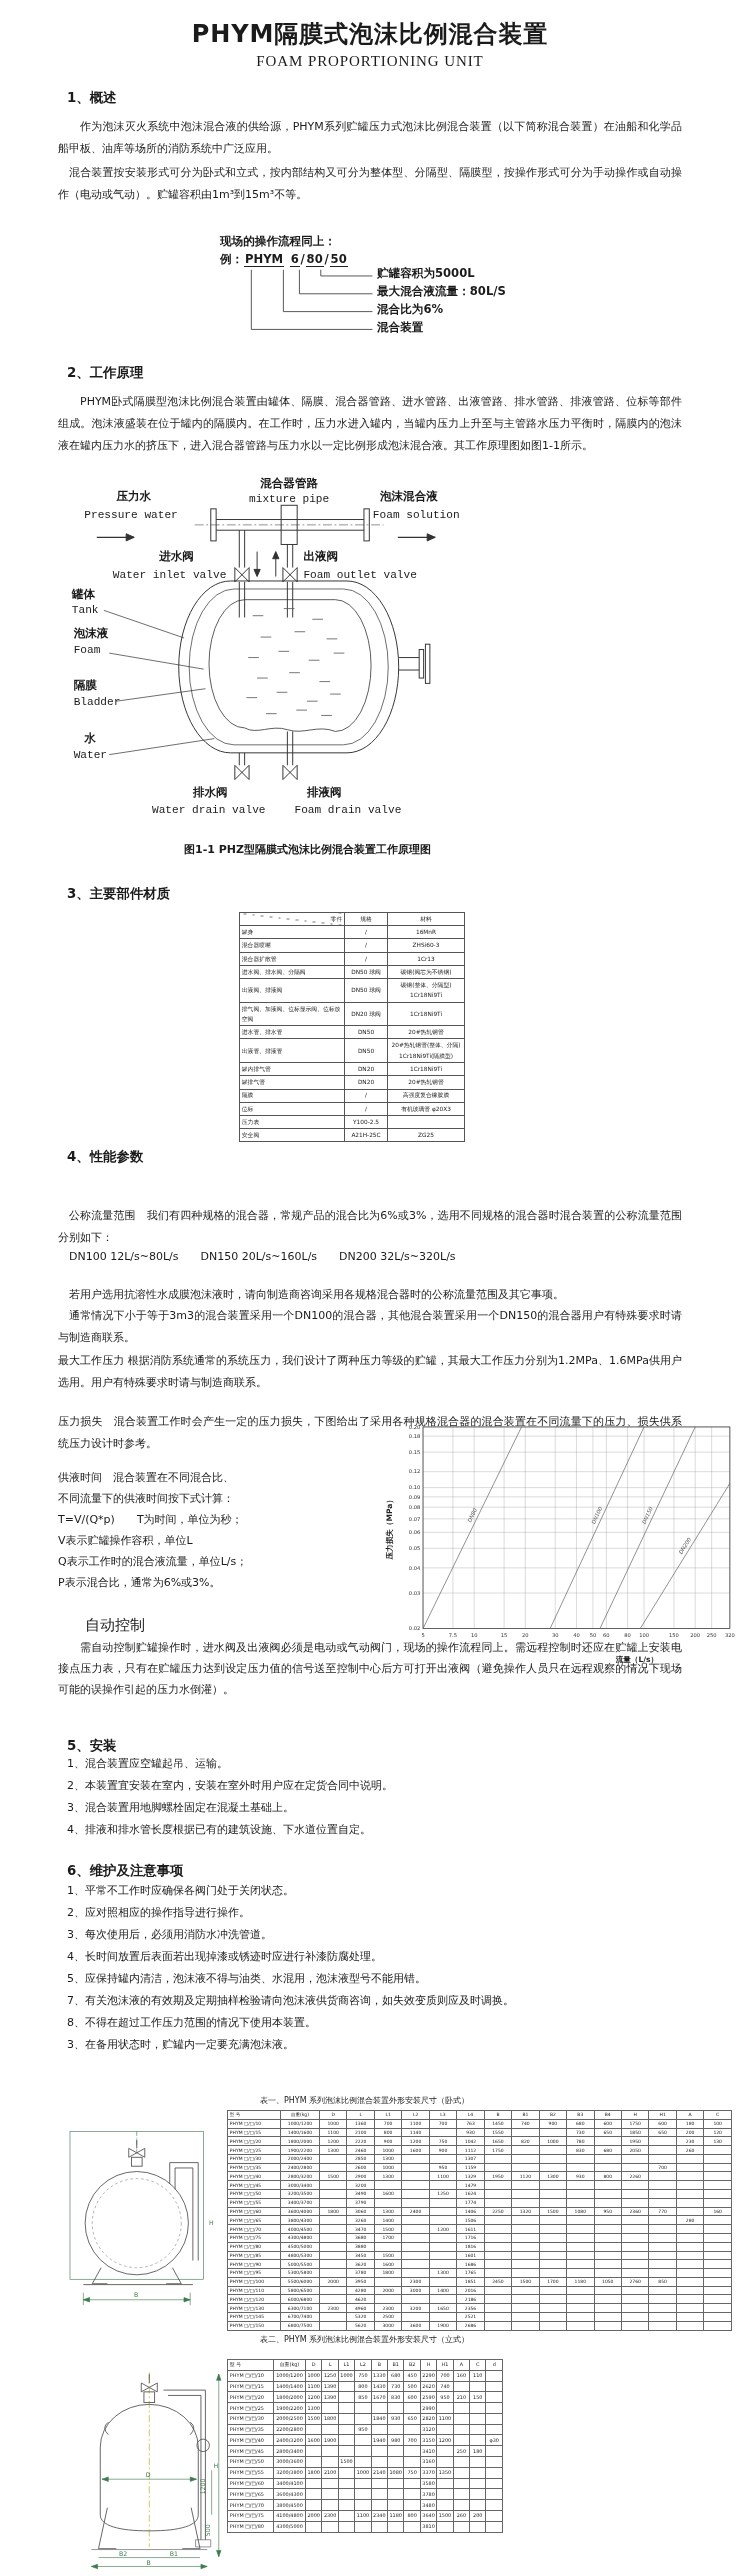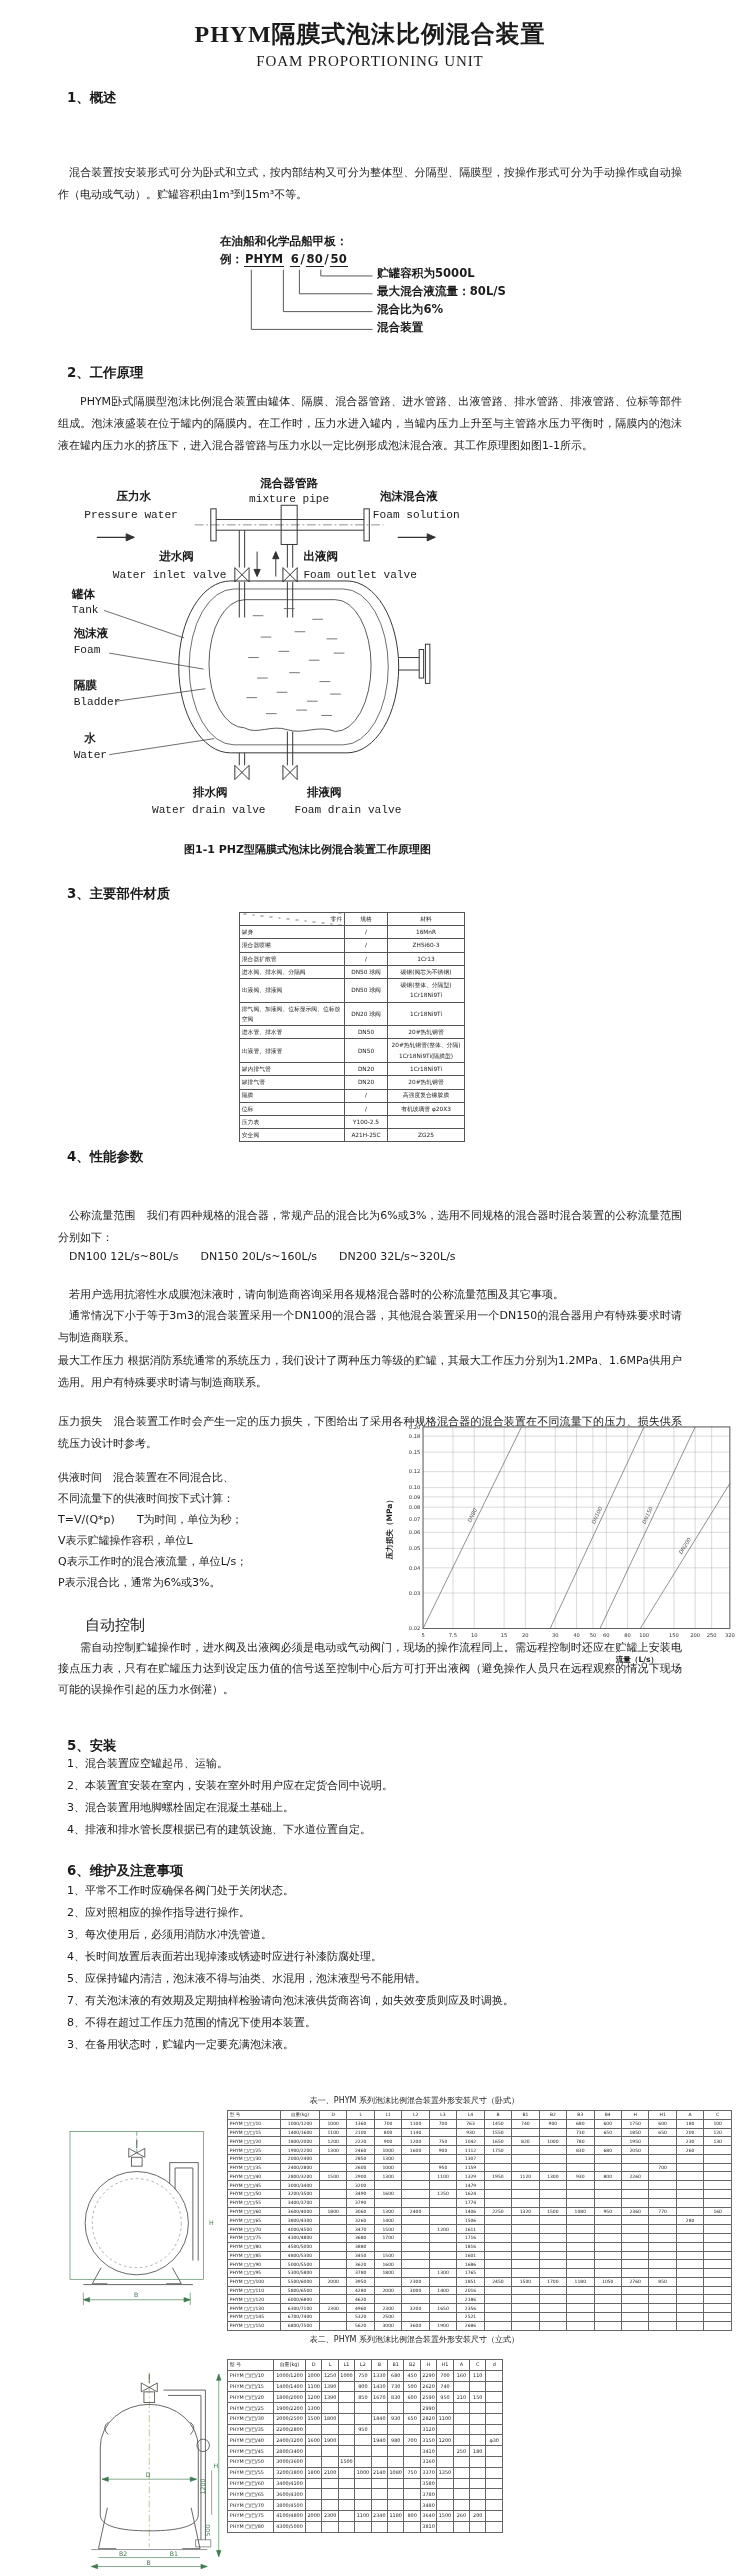--- a/index.html
+++ b/index.html
@@ -1,17 +1,17 @@
 <!DOCTYPE html>
 <html style="font-size:14.3px"><head>
 <meta charset="utf-8">
 <style>
   html,body{margin:0;padding:0;background:#e9e9e9;font-family:"DejaVu Sans",sans-serif;color:#1b1b1b;}
   #page{position:relative;width:740px;height:2576px;margin:0 auto;background:#ffffff;outline:0.9px solid #cfcfcf;overflow:hidden;}
-  .title{position:absolute;top:18px;left:0;width:740px;text-align:center;font-size:24px;font-weight:bold;letter-spacing:0.9px;font-family:Liberation Serif, serif;}
+  .title{position:absolute;top:18px;left:0;width:740px;text-align:center;font-size:24px;font-weight:bold;letter-spacing:0.9px;}
   .subtitle{position:absolute;top:53px;left:0;width:740px;text-align:center;font-size:15px;font-family:Liberation Serif, serif;letter-spacing:0.9px;}
   .hd{position:absolute;left:67px;font-size:13.4px;font-weight:bold;}
   .para{position:absolute;left:58px;width:624px;font-size:11px;line-height:22px;text-align:justify;}
   .ind2{text-indent:2em;}
   .ind1{text-indent:1em;}
   .caption{position:absolute;left:58px;width:499px;text-align:center;font-size:11px;font-weight:bold;}
   .doc-list{position:absolute;left:67px;width:615px;font-size:11px;}
   .doc-line{line-height:22px;}
   
   #model-block{position:absolute;left:205px;top:234px;width:383px;height:116px;font-size:11.6px;font-weight:600;}
@@ -30,21 +30,21 @@
   .mat-table td:first-child{text-align:left;}
   .mat-table th:first-child{background:linear-gradient(to top right,transparent 49.4%,#777 49.4%,#777 50.6%,transparent 50.6%);text-align:right;}
   
   .s4p{position:absolute;left:58px;width:624px;font-size:11px;line-height:22px;text-align:justify;margin-top:32px;}
   #supply-block{position:absolute;left:58px;top:1467px;width:312px;font-size:11px;}
   #supply-block .doc-line{line-height:21px;}
   #loss-chart{position:absolute;left:382px;top:1418px;}
   #auto-heading{position:absolute;left:85px;top:1616px;font-size:15px;}
   #auto-para{position:absolute;left:58px;top:1637px;width:624px;font-size:11px;line-height:21px;text-align:justify;text-indent:2em;}
   
-  .dim-caption{position:absolute;left:234px;width:285px;text-align:right;font-size:8px;color:#222;}
+  .dim-caption{position:absolute;left:222px;width:285px;text-align:center;font-size:8px;color:#222;}
   .dim-table{position:absolute;border-collapse:collapse;color:#222;table-layout:fixed;}
   .dim-table th,.dim-table td{border:0.4px solid #666;padding:0.4px 0.9px;text-align:center;font-weight:normal;overflow:hidden;white-space:nowrap;}
   #table1{left:227px;top:2110px;width:505px;font-size:4.5px;}
   #table1 th,#table1 td{line-height:7px;}
   #table2{left:227px;top:2359px;width:276px;font-size:4.9px;}
   #table2 th,#table2 td{line-height:9px;}
   .dim-table td:first-child,.dim-table th:first-child{text-align:left;padding-left:1.8px;}
   
   #drawing1{position:absolute;left:52px;top:2127px;}
   #drawing2{position:absolute;left:78px;top:2365px;}
@@ -52,24 +52,25 @@
 </style>
 </head>
 <body>
 
 <div id="page">
 
   <div class="title">PHYM隔膜式泡沫比例混合装置</div>
   <div class="subtitle">FOAM PROPORTIONING UNIT</div>
 
   <div class="hd" style="top:89px">1、概述</div>
+  <div class="para ind2" style="top:116px">作为泡沫灭火系统中泡沫混合液的供给源，PHYM系列贮罐压力式泡沫比例混合装置（以下简称混合装置）在油船和化学品船甲板、油库等场所的消防系统中广泛应用。</div>
   <div class="para ind1" style="top:162px">混合装置按安装形式可分为卧式和立式，按内部结构又可分为整体型、分隔型、隔膜型，按操作形式可分为手动操作或自动操作（电动或气动）。贮罐容积由1m³到15m³不等。</div>
 
   <div id="model-block">
-    <div id="model-intro">在油船和化学品船甲板：</div>
+    <div id="model-intro">现场的操作流程同上：</div>
     <div id="model-example">
       <span>例：</span><span class="mp">PHYM</span> <span class="mp">6</span><span>/</span><span class="mp">80</span><span>/</span><span class="mp">50</span>
     </div>
     <svg id="model-lines" width="383" height="116" viewBox="0 0 430 130">
       <g stroke="#444" stroke-width="1" fill="none">
         <polyline points="130,40 130,47 188,47"></polyline>
         <polyline points="106,40 106,67 188,67"></polyline>
         <polyline points="88,40 88,87 188,87"></polyline>
         <polyline points="52,40 52,107 188,107"></polyline>
       </g>

